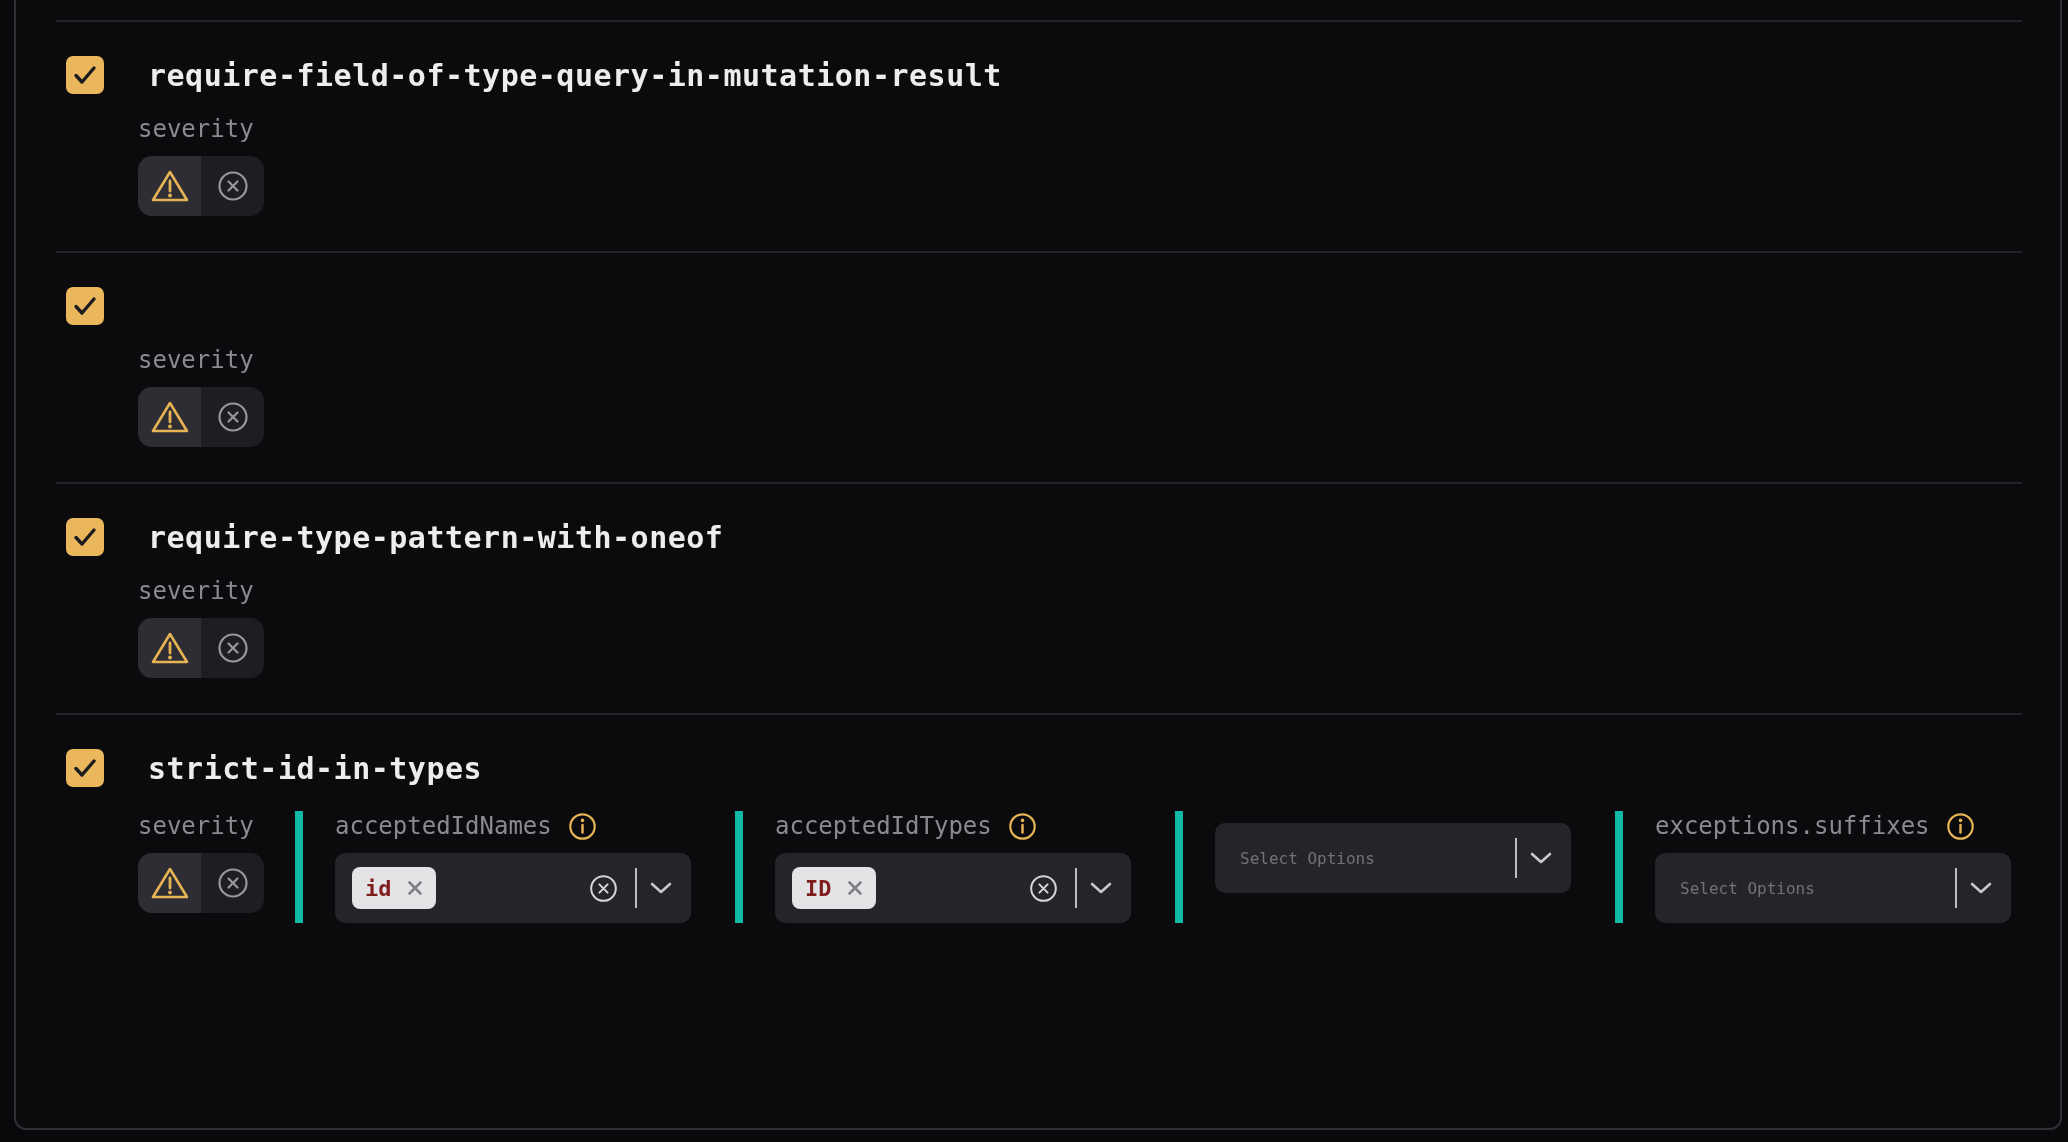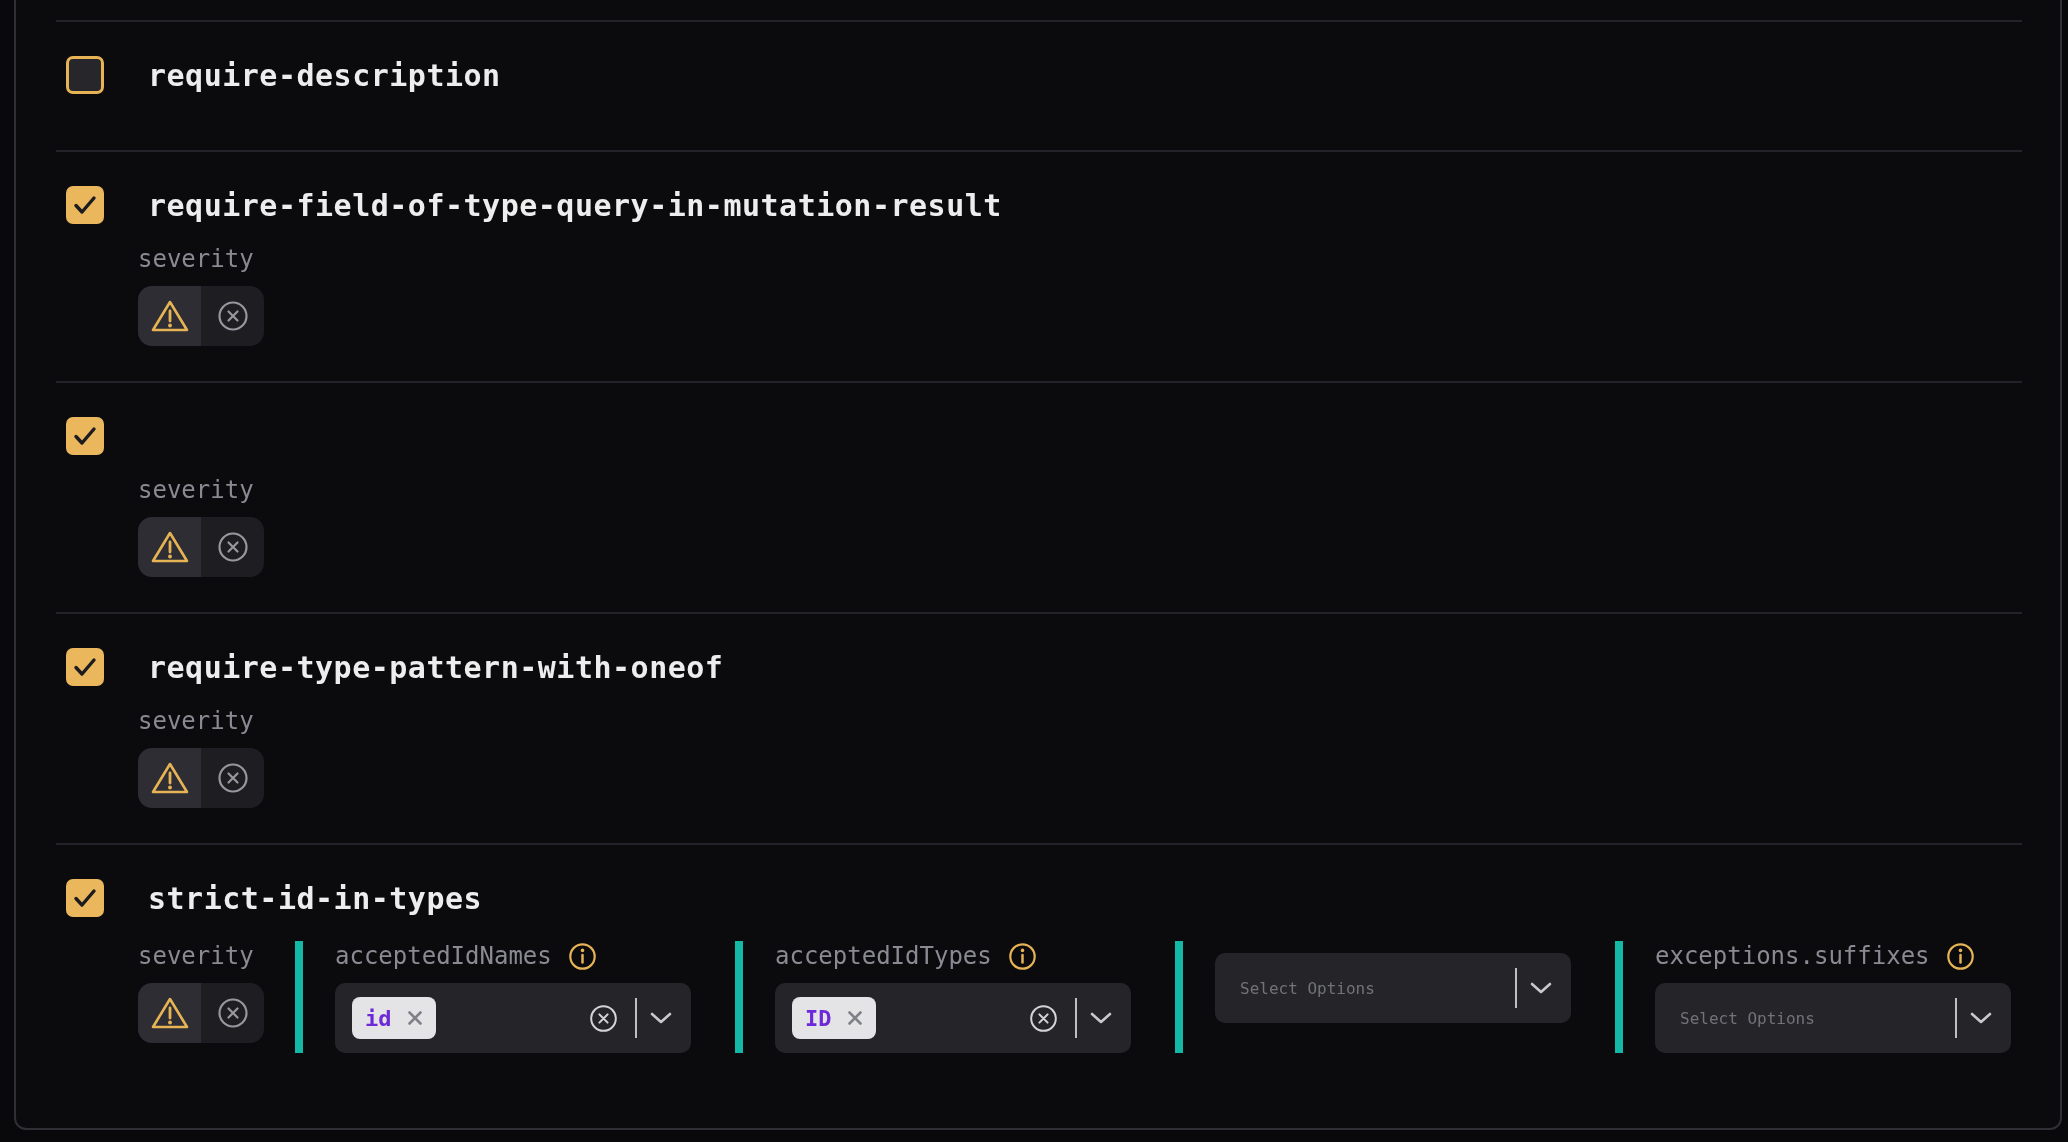--- a/index.html
+++ b/index.html
@@ -71,21 +71,21 @@
     margin-top:12px;
     width:356px; height:70px;
     background:#242429;
     border-radius:10px;
     display:flex; align-items:center;
     padding:0 18px 0 17px;
     cursor:pointer;
   }
   .tag {
     background:#e4e4e6;
-    color:#6d28d9;
+    color:#7f1d1d;
     border-radius:8px;
     height:42px;
     padding:0 13px;
     display:flex; align-items:center; gap:15px;
     font-size:22px; font-weight:bold;
   }
   .ms-spacer { flex:1; }
   .placeholder {
     font-size:16px; color:#72727a; white-space:nowrap;
   }
@@ -95,26 +95,20 @@
   }
   .icon { display:block; }
 </style>
 </head>
 <body>
 
 <div class="card">
   <div class="rules">
     <div class="top-spacer"></div>
 
-    <div class="rule rule-1">
-      <div class="rule-header">
-        <div class="checkbox unchecked"></div>
-        <div class="rule-name">require-description</div>
-      </div>
-    </div>
 
     <div class="rule rule-2">
       <div class="rule-header">
         <div class="checkbox checked">
           <svg class="icon" width="24" height="20" viewBox="0 0 24 20">
               <path d="M3 10.5 L9 17 L21 3" fill="none" stroke="#1c1c1f" stroke-width="3.4" stroke-linecap="round" stroke-linejoin="round"></path>
             </svg>
         </div>
         <div class="rule-name">require-field-of-type-query-in-mutation-result</div>
       </div>

